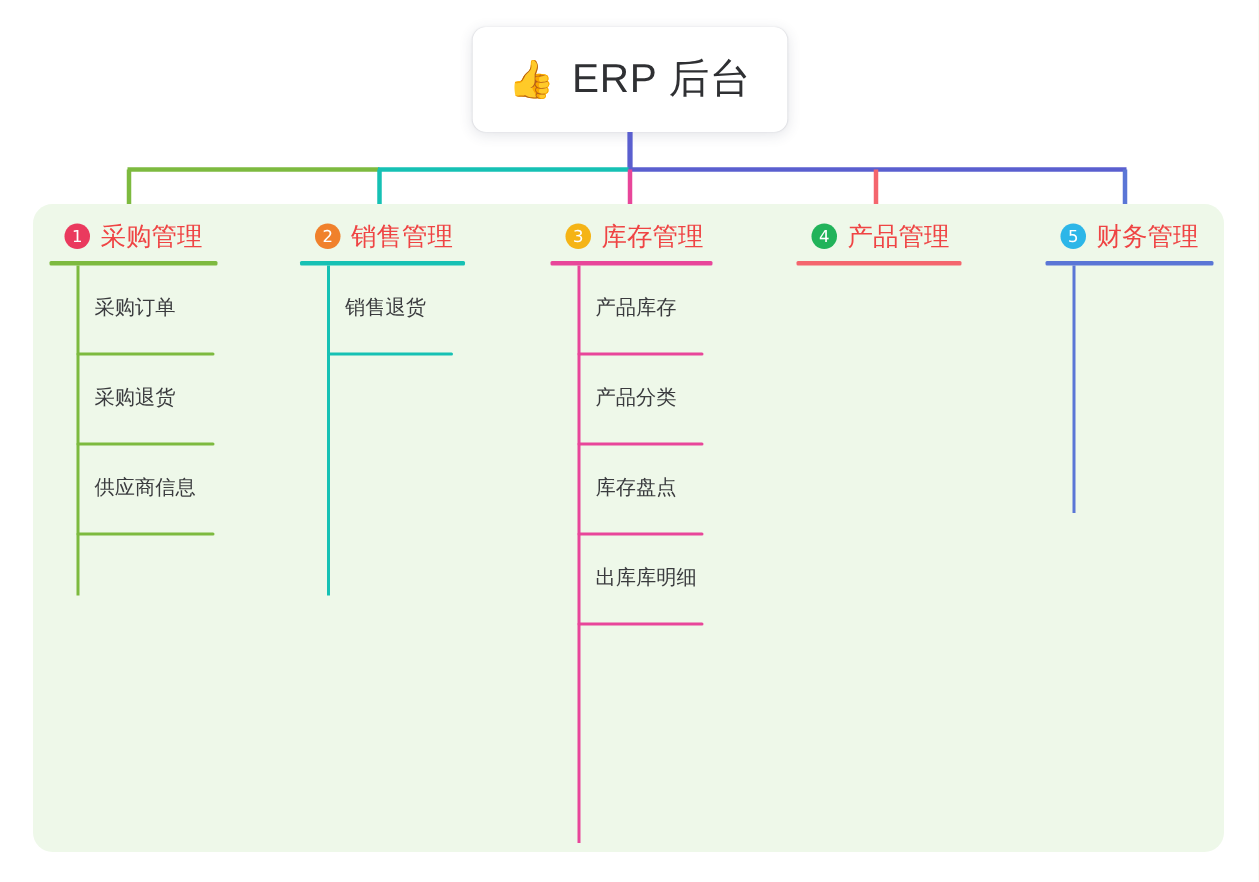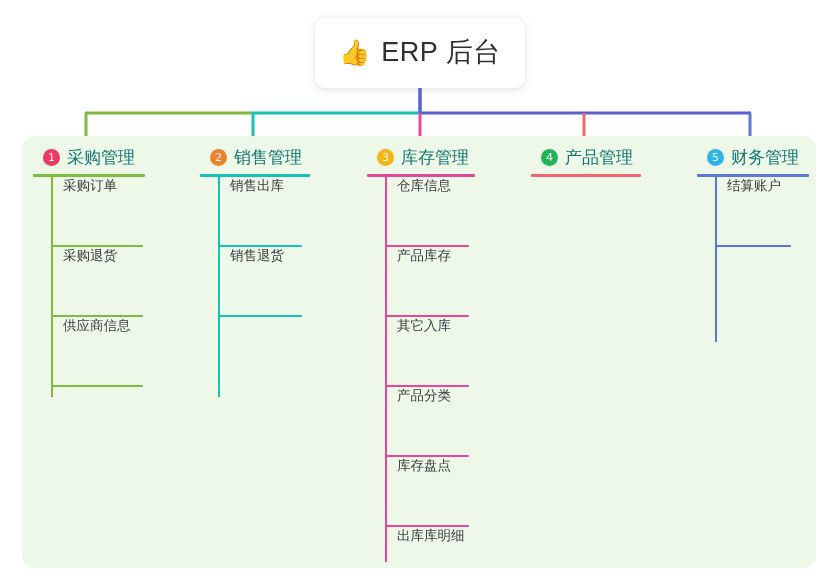--- a/index.html
+++ b/index.html
@@ -93,43 +93,43 @@
     border-radius: 50%;
     color: #ffffff;
     font-size: 11px;
     line-height: 17px;
     text-align: center;
     font-family: "DejaVu Sans", sans-serif;
     flex: 0 0 auto;
   }
   .head-label {
     font-size: 17px;
-    color: #0f766e;
+    color: #ef4444;
   }
   .head-rule {
     height: 3px;
     border-radius: 1px;
     margin-top: 5px;
   }
   .leaves {
     position: relative;
     margin-top: 0;
   }
   .spine {
     position: absolute;
     left: 18px;
     top: 0;
     width: 2px;
   }
   .leaf {
     position: relative;
-    height: 70px;
+    height: 60px;
     box-sizing: border-box;
     display: flex;
-    align-items: flex-start;
+    align-items: center;
     padding-left: 30px;
   }
   .leaf-label {
     font-size: 13.5px;
     color: #3a3b3e;
     padding-bottom: 5px;
     white-space: nowrap;
   }
   .leaf-rule {
     position: absolute;
@@ -192,47 +192,35 @@
       </div>
       <div class="column" style="left: 200px;">
         <div class="col-head">
           <span class="badge" style="background: rgb(240, 129, 44);">2</span>
           <span class="head-label">销售管理</span>
         </div>
         <div class="head-rule" style="background: rgb(22, 193, 180); width: 110px;"></div>
         <div class="leaves">
           <div class="spine" style="background: rgb(22, 193, 180); height: 220px;"></div>
           <div class="leaf">
-            <span class="leaf-label">销售出库</span>
-            <div class="leaf-rule" style="background: rgb(22, 193, 180); width: 84px;"></div>
-          </div>
-          <div class="leaf">
             <span class="leaf-label">销售退货</span>
             <div class="leaf-rule" style="background: rgb(22, 193, 180); width: 84px;"></div>
           </div>
         </div>
       </div>
       <div class="column" style="left: 367px;">
         <div class="col-head">
           <span class="badge" style="background: rgb(245, 180, 22);">3</span>
           <span class="head-label">库存管理</span>
         </div>
         <div class="head-rule" style="background: rgb(232, 70, 154); width: 108px;"></div>
         <div class="leaves">
           <div class="spine" style="background: rgb(232, 70, 154); height: 385px;"></div>
           <div class="leaf">
-            <span class="leaf-label">仓库信息</span>
-            <div class="leaf-rule" style="background: rgb(232, 70, 154); width: 84px;"></div>
-          </div>
-          <div class="leaf">
             <span class="leaf-label">产品库存</span>
-            <div class="leaf-rule" style="background: rgb(232, 70, 154); width: 84px;"></div>
-          </div>
-          <div class="leaf">
-            <span class="leaf-label">其它入库</span>
             <div class="leaf-rule" style="background: rgb(232, 70, 154); width: 84px;"></div>
           </div>
           <div class="leaf">
             <span class="leaf-label">产品分类</span>
             <div class="leaf-rule" style="background: rgb(232, 70, 154); width: 84px;"></div>
           </div>
           <div class="leaf">
             <span class="leaf-label">库存盘点</span>
             <div class="leaf-rule" style="background: rgb(232, 70, 154); width: 84px;"></div>
           </div>
@@ -250,21 +238,17 @@
         <div class="head-rule" style="background: rgb(244, 102, 110); width: 110px;"></div>
       </div>
       <div class="column" style="left: 697px;">
         <div class="col-head">
           <span class="badge" style="background: rgb(44, 182, 232);">5</span>
           <span class="head-label">财务管理</span>
         </div>
         <div class="head-rule" style="background: rgb(90, 118, 214); width: 112px;"></div>
         <div class="leaves">
           <div class="spine" style="background: rgb(90, 118, 214); height: 165px;"></div>
-          <div class="leaf">
-            <span class="leaf-label">结算账户</span>
-            <div class="leaf-rule" style="background: rgb(90, 118, 214); width: 76px;"></div>
-          </div>
         </div>
       </div>
     </div>
 
 </div>
 
 </body></html>

